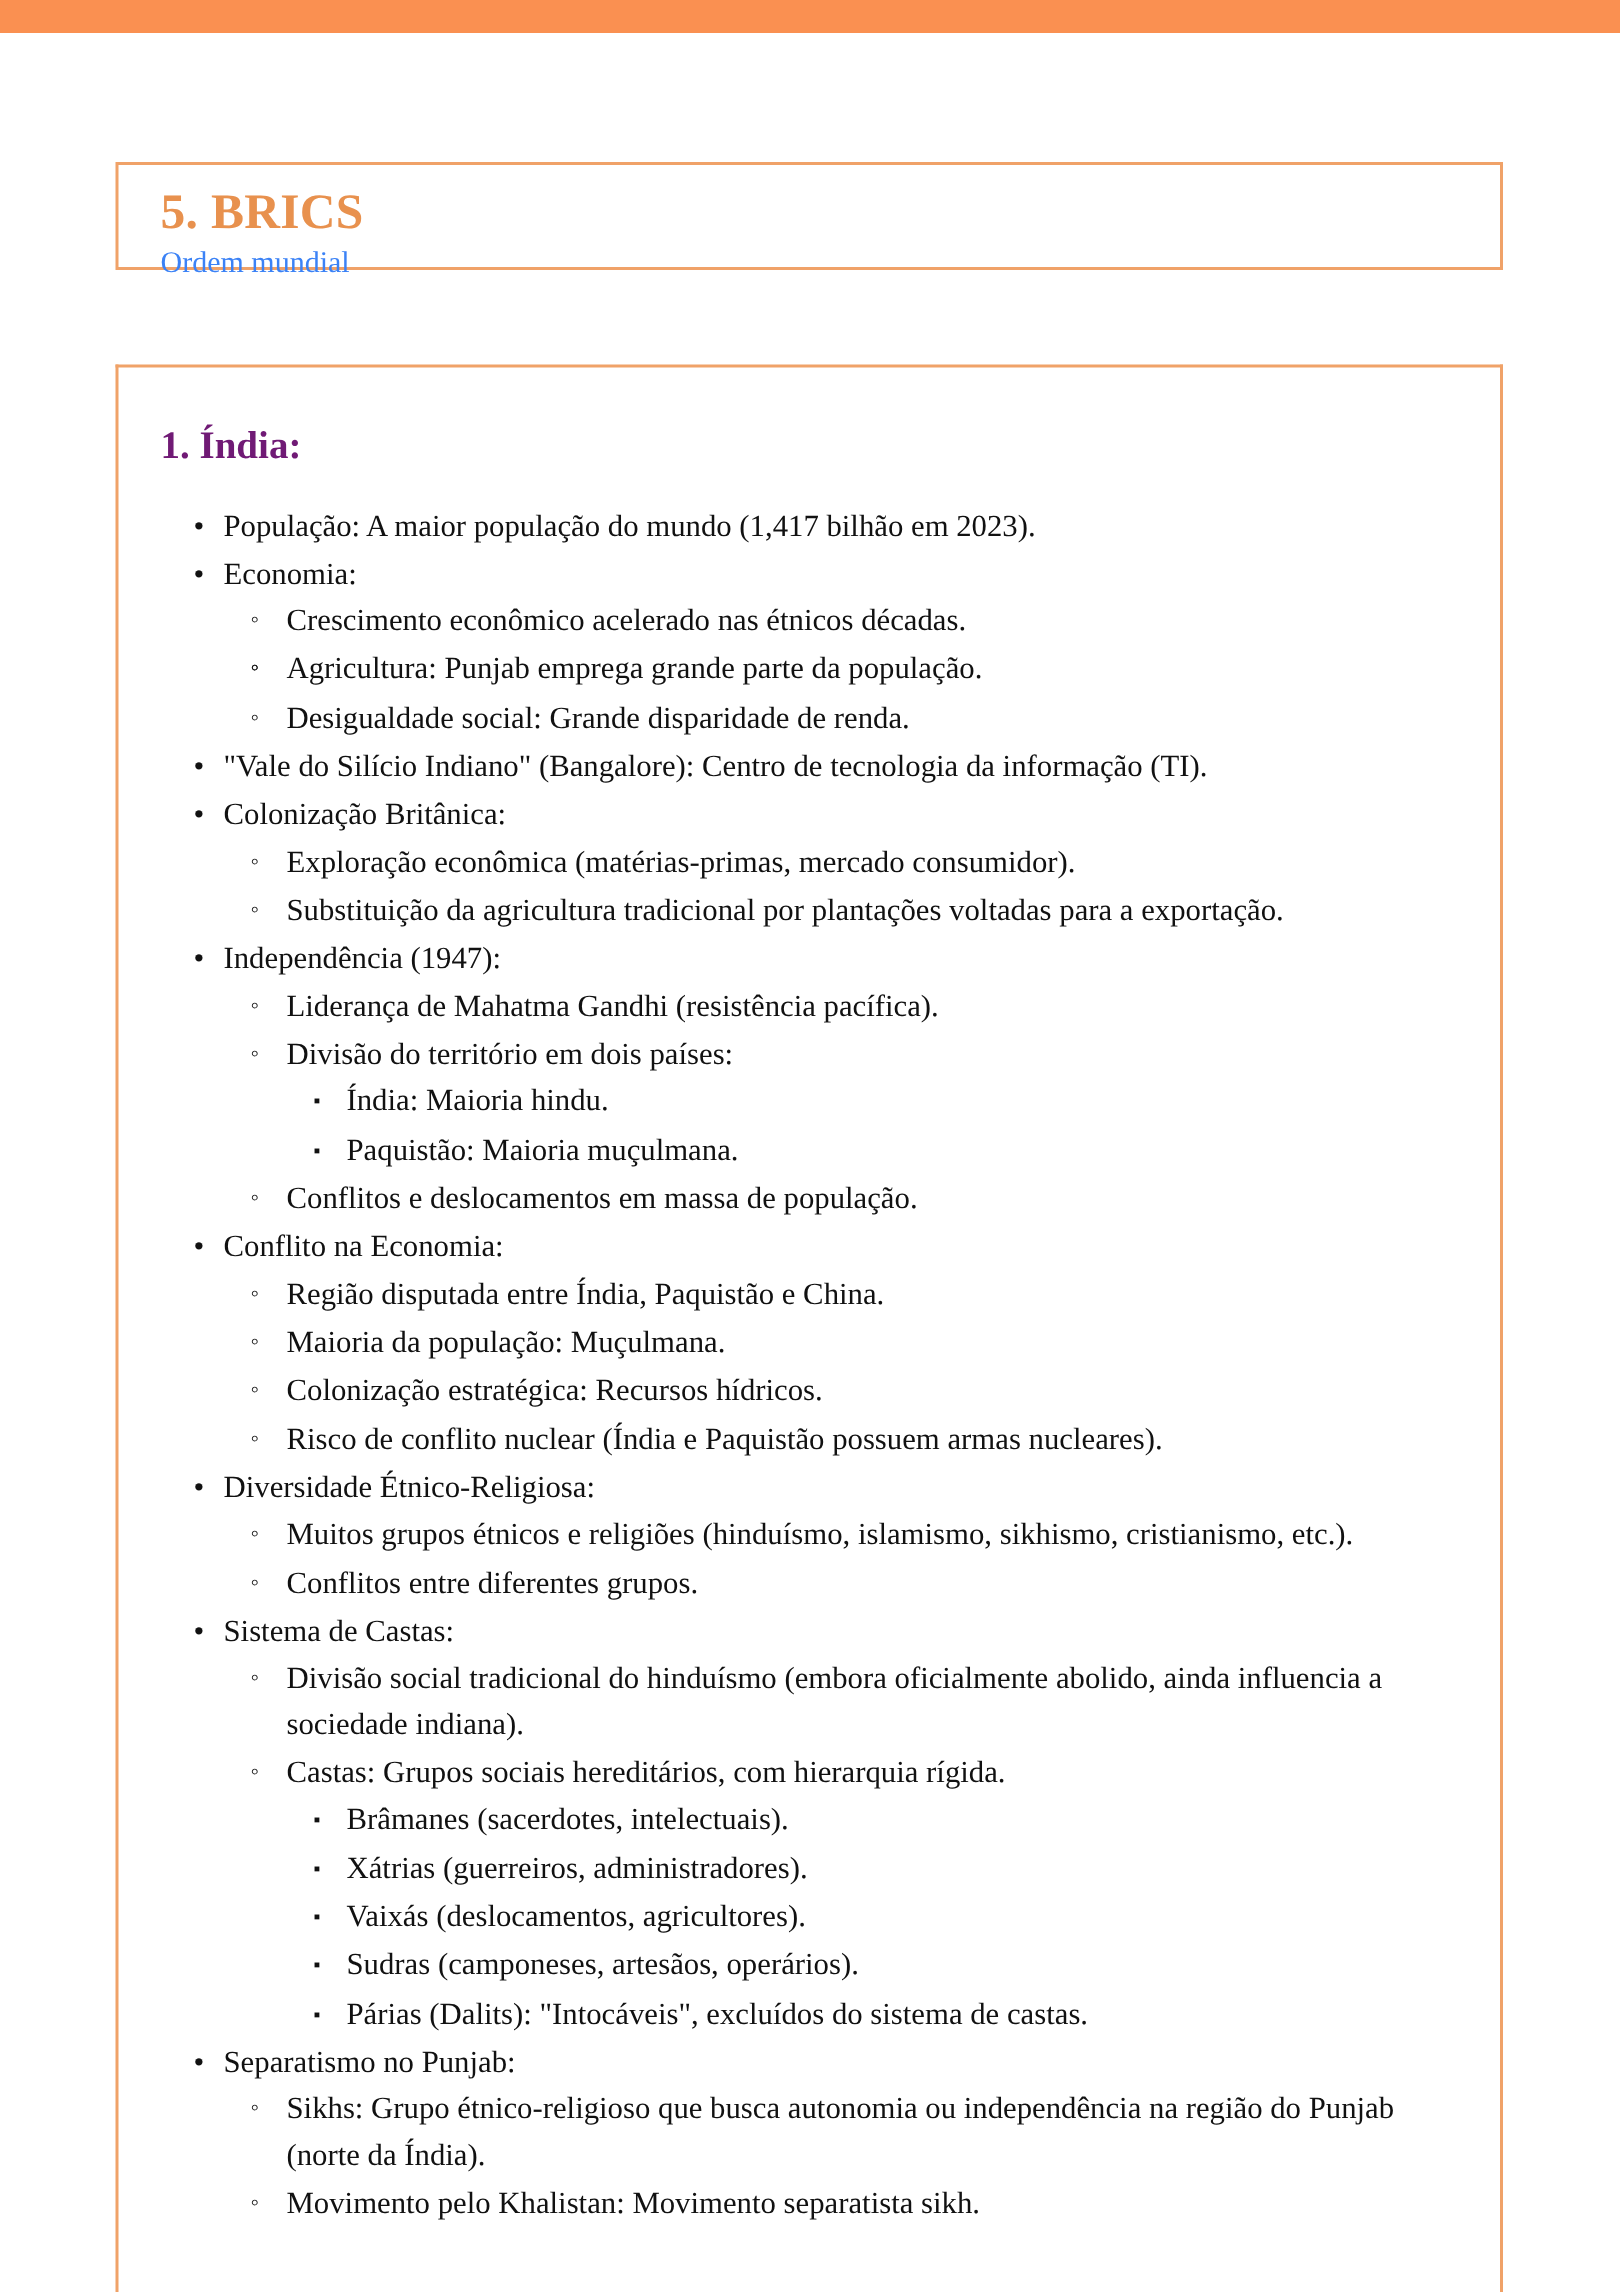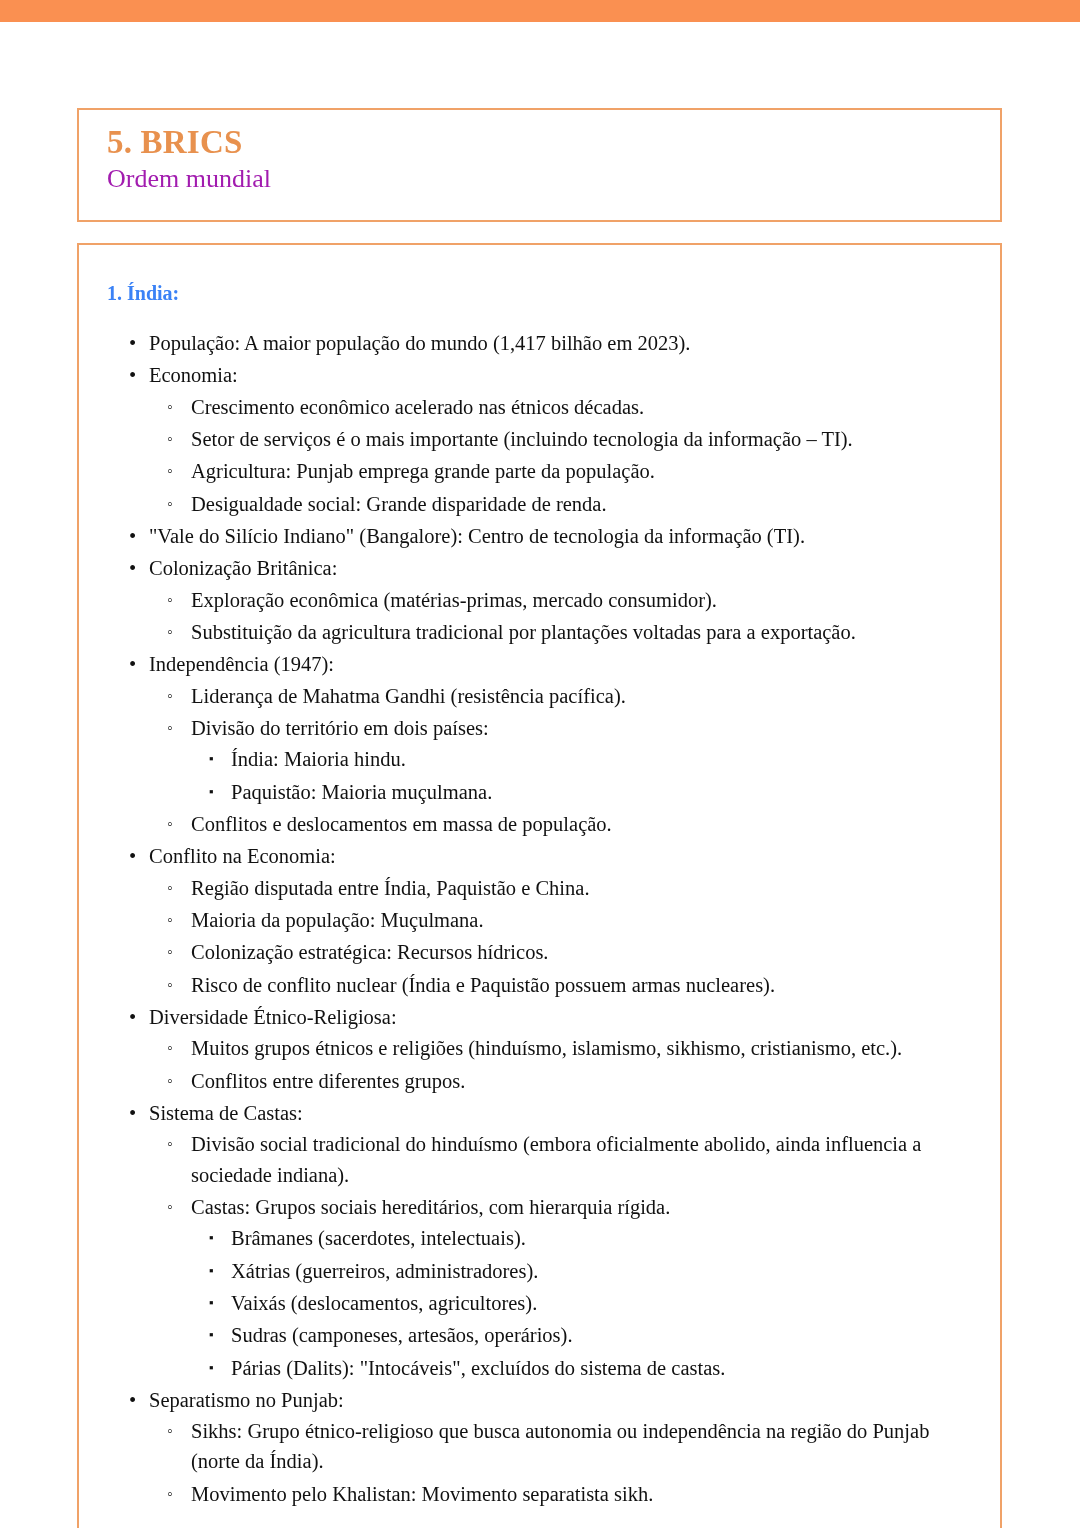--- a/index.html
+++ b/index.html
@@ -36,39 +36,39 @@
     height: 1506px;
     background: #ffffff;
   }
 
   
   .title-box {
     position: absolute;
     left: 77px;
     top: 86px;
     width: 925px;
-    height: 114px;
+    height: 72px;
     border: 2px solid #f0a268;
     box-sizing: border-box;
     background: #ffffff;
     padding: 14px 0 0 28px;
   }
   .doc-title {
     font-size: 33px;
     font-weight: bold;
     color: #e8914e;
     line-height: 1.12;
     letter-spacing: 0.2px;
     margin: 0;
     font-family: "Liberation Serif", "DejaVu Serif", serif;
   }
   .doc-subtitle {
-    font-size: 26px;
+    font-size: 20px;
     font-weight: normal;
-    color: #a21caf;
+    color: #3b82f6;
     line-height: 1.2;
     margin: 2px 0 0 0;
     font-family: "Liberation Serif", "DejaVu Serif", serif;
   }
 
   
   .content-box {
     position: absolute;
     left: 77px;
     top: 221px;
@@ -76,23 +76,23 @@
     height: 1310px;
     border: 2px solid #f0a268;
     border-bottom: none;
     box-sizing: border-box;
     background: #ffffff;
     padding: 36px 24px 0 28px;
     overflow: hidden;
   }
 
   .section-heading {
-    font-size: 20px;
+    font-size: 26px;
     font-weight: bold;
-    color: #3b82f6;
+    color: #701a75;
     margin: 0 0 22px 0;
     line-height: 1.25;
   }
 
   
   ul {
     margin: 0;
     padding: 0;
     list-style: none;
   }
@@ -148,21 +148,21 @@
     <div class="doc-title">5. BRICS</div>
     <div class="doc-subtitle">Ordem mundial</div>
   </div>
 
   <div class="content-box">
     <div class="section-heading">1. Índia:</div>
     <ul class="bullet-root" id="outline-root">
         <li class="lvl1"><span class="mk">•</span><span class="txt">População: A maior população do mundo (1,417 bilhão em 2023).</span></li>
         <li class="lvl1"><span class="mk">•</span><span class="txt">Economia:</span><ul class="sub2">
             <li class="lvl2"><span class="mk">◦</span><span class="txt">Crescimento econômico acelerado nas étnicos décadas.</span></li>
-            <li class="lvl2"><span class="mk">◦</span><span class="txt">Setor de serviços é o mais importante (incluindo tecnologia da informação – TI).</span></li>
+            <li class="lvl2"><span class="mk">◦</span></li>
             <li class="lvl2"><span class="mk">◦</span><span class="txt">Agricultura: Punjab emprega grande parte da população.</span></li>
             <li class="lvl2"><span class="mk">◦</span><span class="txt">Desigualdade social: Grande disparidade de renda.</span></li>
           </ul></li>
         <li class="lvl1"><span class="mk">•</span><span class="txt">"Vale do Silício Indiano" (Bangalore): Centro de tecnologia da informação (TI).</span></li>
         <li class="lvl1"><span class="mk">•</span><span class="txt">Colonização Britânica:</span><ul class="sub2">
             <li class="lvl2"><span class="mk">◦</span><span class="txt">Exploração econômica (matérias-primas, mercado consumidor).</span></li>
             <li class="lvl2"><span class="mk">◦</span><span class="txt">Substituição da agricultura tradicional por plantações voltadas para a exportação.</span></li>
           </ul></li>
         <li class="lvl1"><span class="mk">•</span><span class="txt">Independência (1947):</span><ul class="sub2">
             <li class="lvl2"><span class="mk">◦</span><span class="txt">Liderança de Mahatma Gandhi (resistência pacífica).</span></li>

